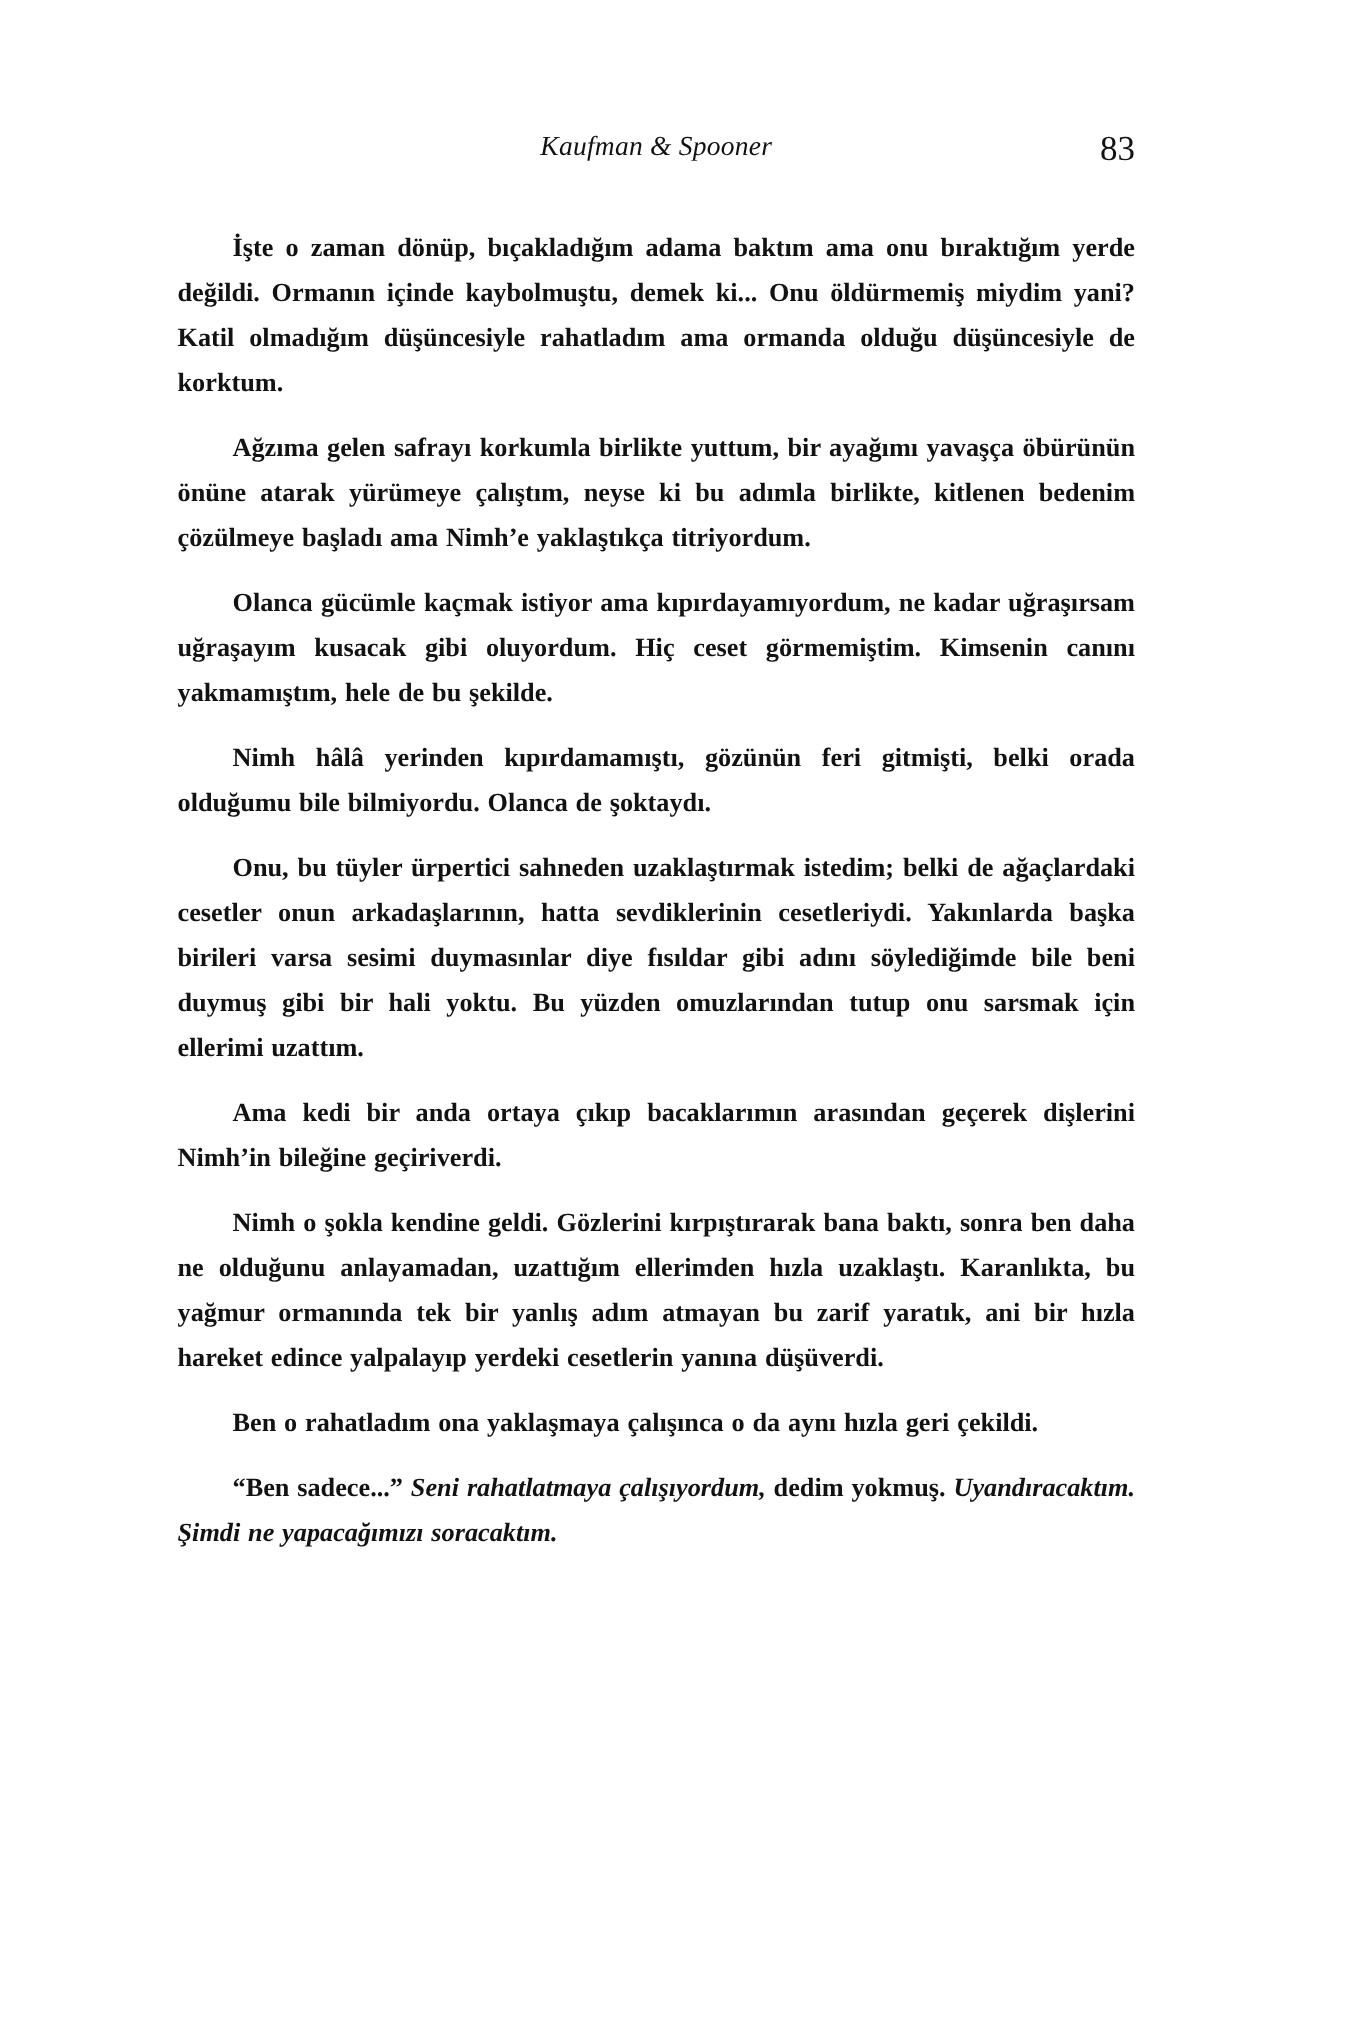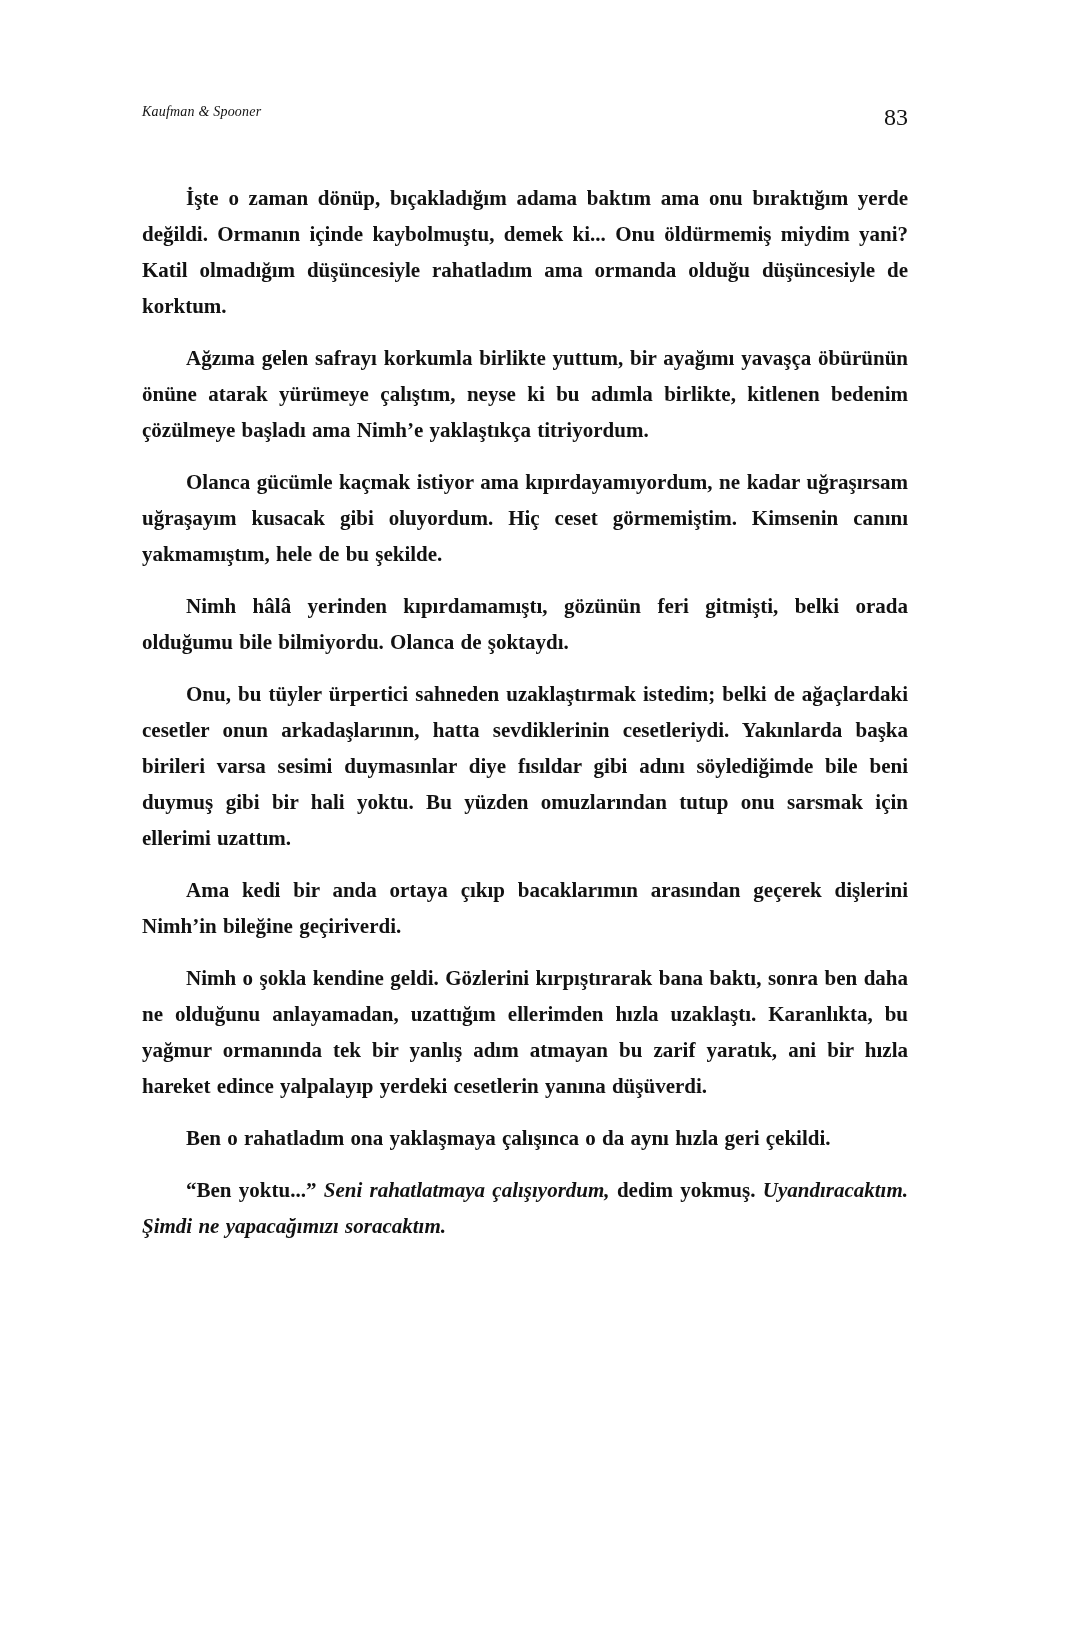--- a/index.html
+++ b/index.html
@@ -17,29 +17,30 @@
   .content {
     padding: 104px 172px 0 142px; 
   }
   .header {
     position: relative;
     height: 30px;
     margin-bottom: 46px;
   }
   .running-title {
     display: block;
+    text-align: center;
     font-style: italic;
-    font-size: 14px;
+    font-size: 22px;
     letter-spacing: 0.2px;
   }
   .page-number {
     position: absolute;
     right: 0;
     top: 0;
-    font-size: 24px;
+    font-size: 28px;
     font-style: normal;
   }
   .body p.para {
     margin: 0 0 16px 0;
     font-size: 21px;
     line-height: 36px;
     text-align: justify;
     text-indent: 44px;
     word-spacing: 1px;
     font-weight: bold;
@@ -57,16 +58,16 @@
     </div>
     <div class="body">
         <p class="para"><span>İşte o zaman dönüp, bıçakladığım adama baktım ama onu bıraktığım yerde değildi. Ormanın içinde kaybolmuştu, demek ki... Onu öldürmemiş miydim yani? Katil olmadığım düşüncesiyle rahatladım ama ormanda olduğu düşüncesiyle de korktum.</span></p>
         <p class="para"><span>Ağzıma gelen safrayı korkumla birlikte yuttum, bir ayağımı yavaşça öbürünün önüne atarak yürümeye çalıştım, neyse ki bu adımla birlikte, kitlenen bedenim çözülmeye başladı ama Nimh’e yaklaştıkça titriyordum.</span></p>
         <p class="para"><span>Olanca gücümle kaçmak istiyor ama kıpırdayamıyordum, ne kadar uğraşırsam uğraşayım kusacak gibi oluyordum. Hiç ceset görmemiştim. Kimsenin canını yakmamıştım, hele de bu şekilde.</span></p>
         <p class="para"><span>Nimh hâlâ yerinden kıpırdamamıştı, gözünün feri gitmişti, belki orada olduğumu bile bilmiyordu. Olanca de şoktaydı.</span></p>
         <p class="para"><span>Onu, bu tüyler ürpertici sahneden uzaklaştırmak istedim; belki de ağaçlardaki cesetler onun arkadaşlarının, hatta sevdiklerinin cesetleriydi. Yakınlarda başka birileri varsa sesimi duymasınlar diye fısıldar gibi adını söylediğimde bile beni duymuş gibi bir hali yoktu. Bu yüzden omuzlarından tutup onu sarsmak için ellerimi uzattım.</span></p>
         <p class="para"><span>Ama kedi bir anda ortaya çıkıp bacaklarımın arasından geçerek dişlerini Nimh’in bileğine geçiriverdi.</span></p>
         <p class="para"><span>Nimh o şokla kendine geldi. Gözlerini kırpıştırarak bana baktı, sonra ben daha ne olduğunu anlayamadan, uzattığım ellerimden hızla uzaklaştı. Karanlıkta, bu yağmur ormanında tek bir yanlış adım atmayan bu zarif yaratık, ani bir hızla hareket edince yalpalayıp yerdeki cesetlerin yanına düşüverdi.</span></p>
         <p class="para"><span>Ben o rahatladım ona yaklaşmaya çalışınca o da aynı hızla geri çekildi.</span></p>
-        <p class="para"><span>“Ben yoktu...” </span><span class="italic">Seni rahatlatmaya çalışıyordum,</span><span> dedim yokmuş. </span><span class="italic">Uyandıracaktım. Şimdi ne yapacağımızı soracaktım.</span></p>
+        <p class="para"><span>“Ben sadece...” </span><span class="italic">Seni rahatlatmaya çalışıyordum,</span><span> dedim yokmuş. </span><span class="italic">Uyandıracaktım. Şimdi ne yapacağımızı soracaktım.</span></p>
       </div>
   </div>
 </div>
 
 </body></html>

